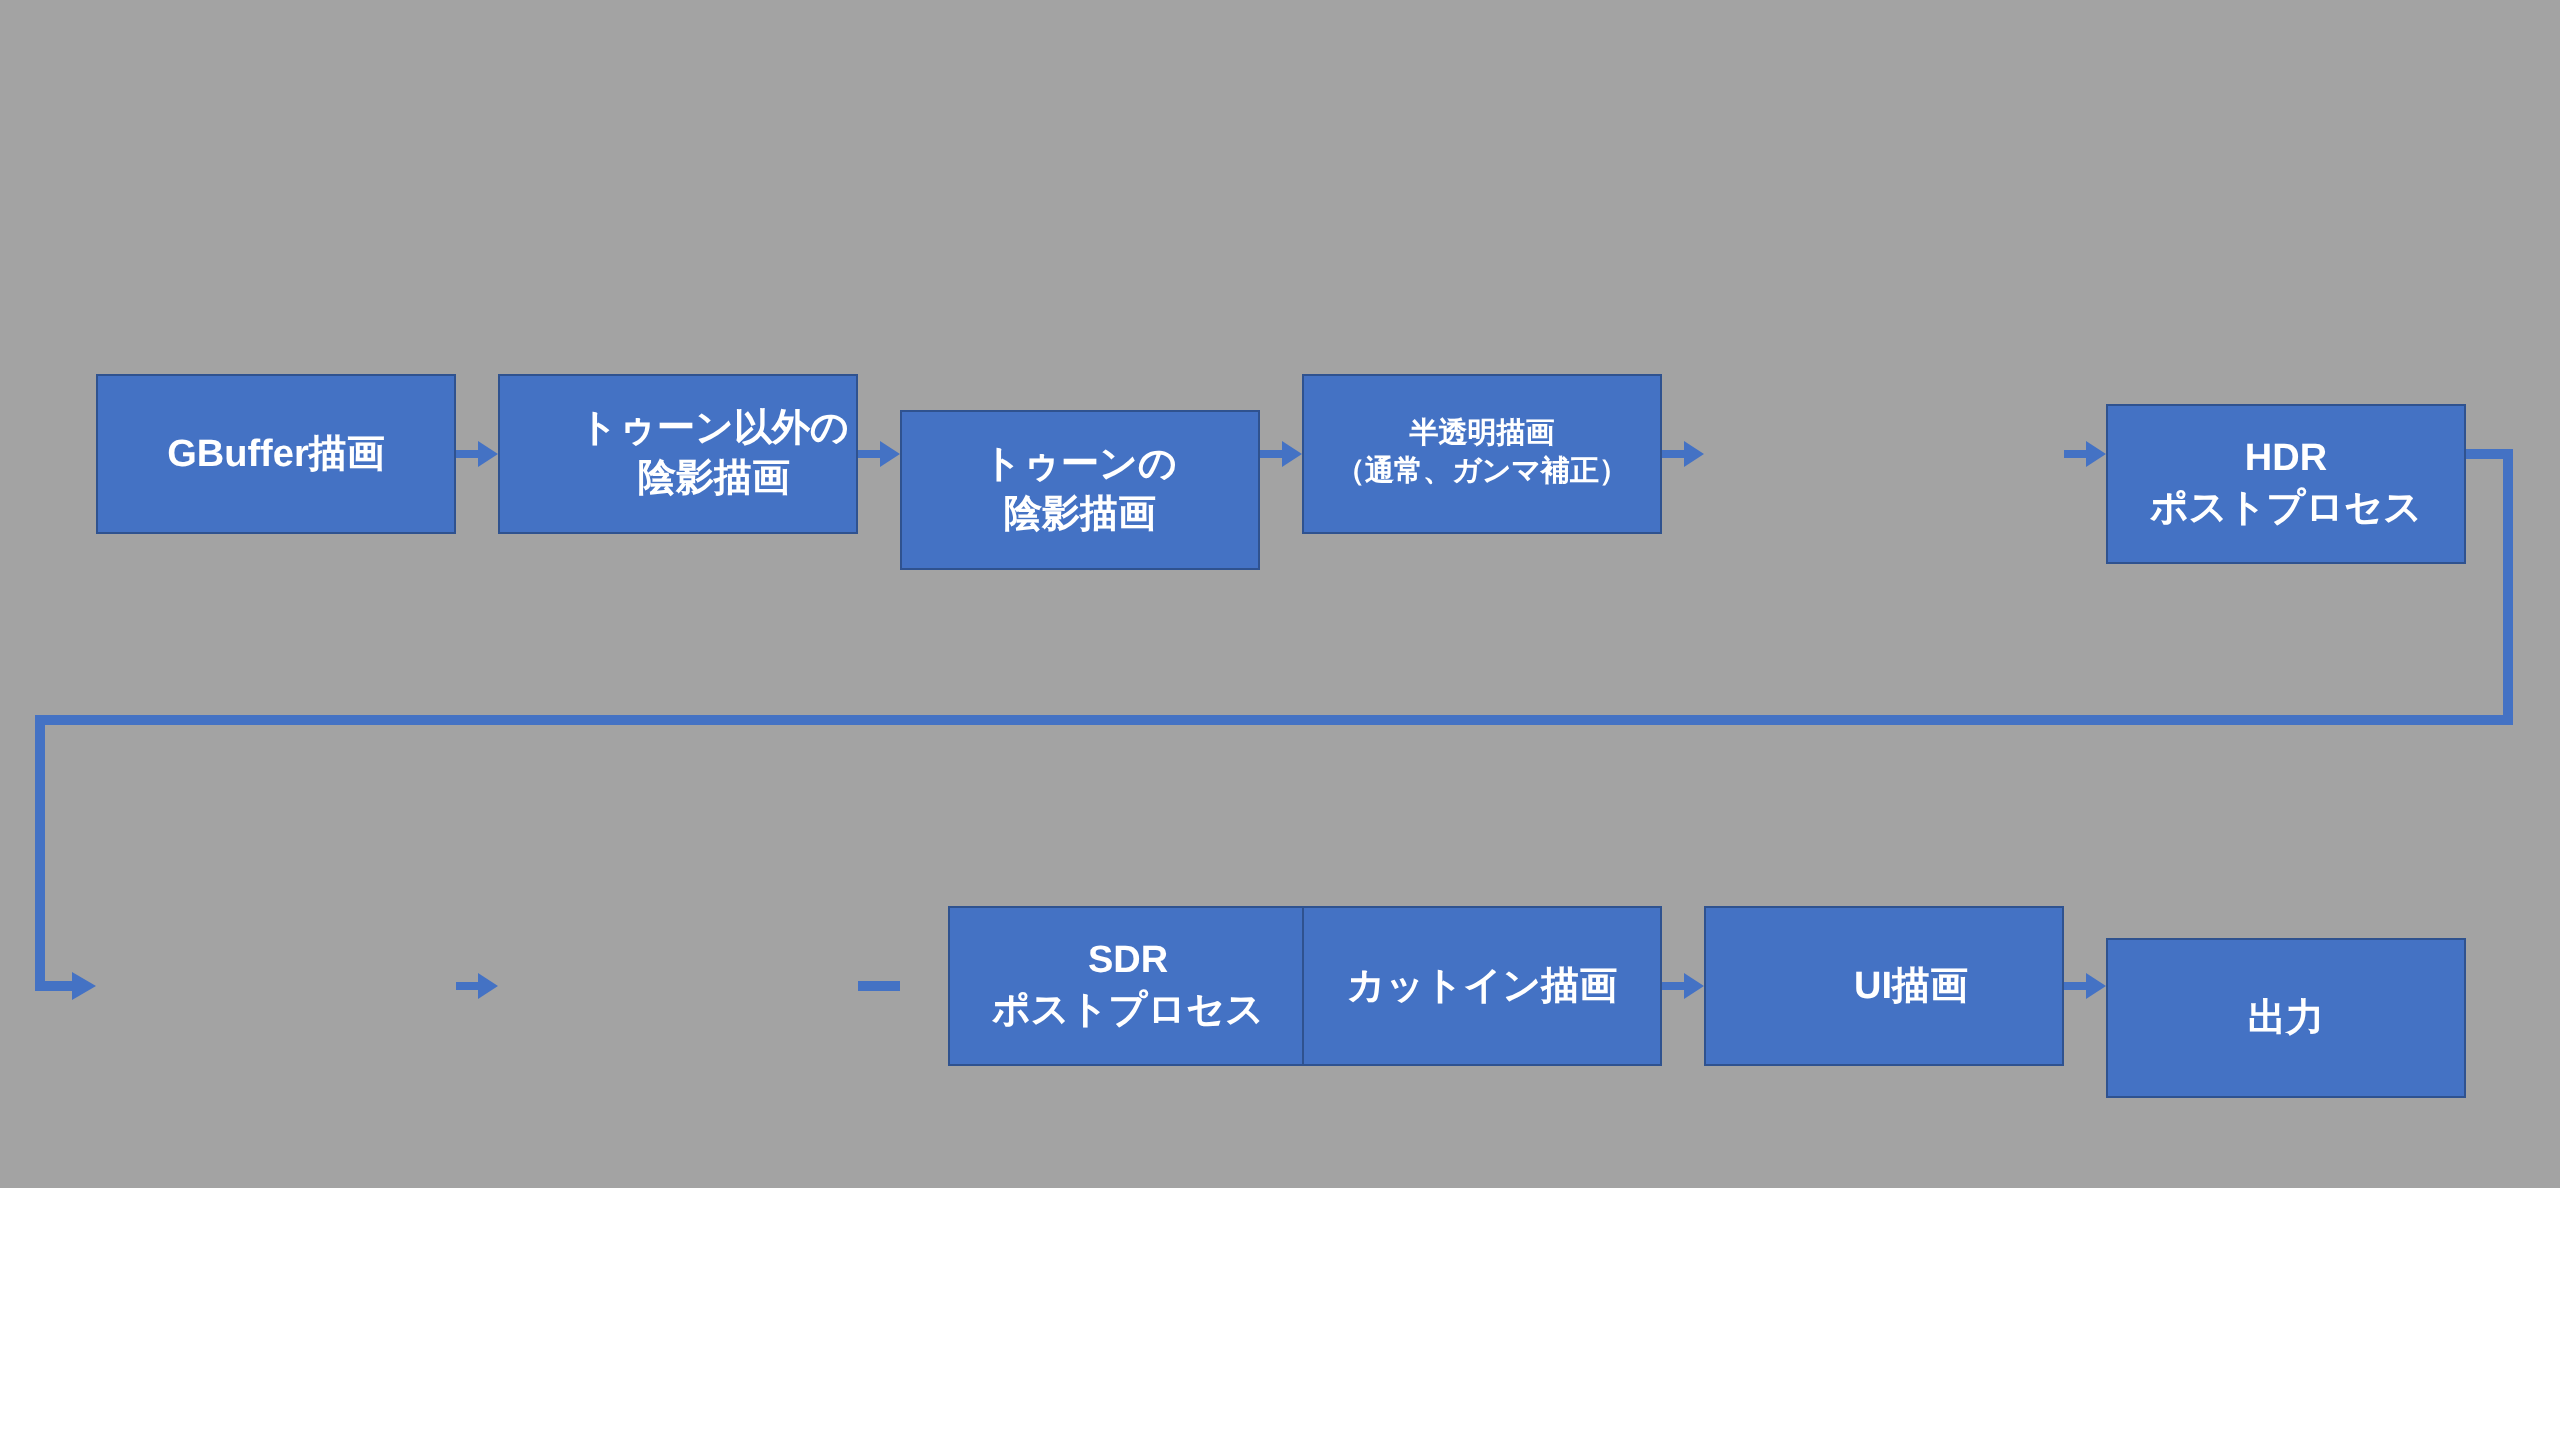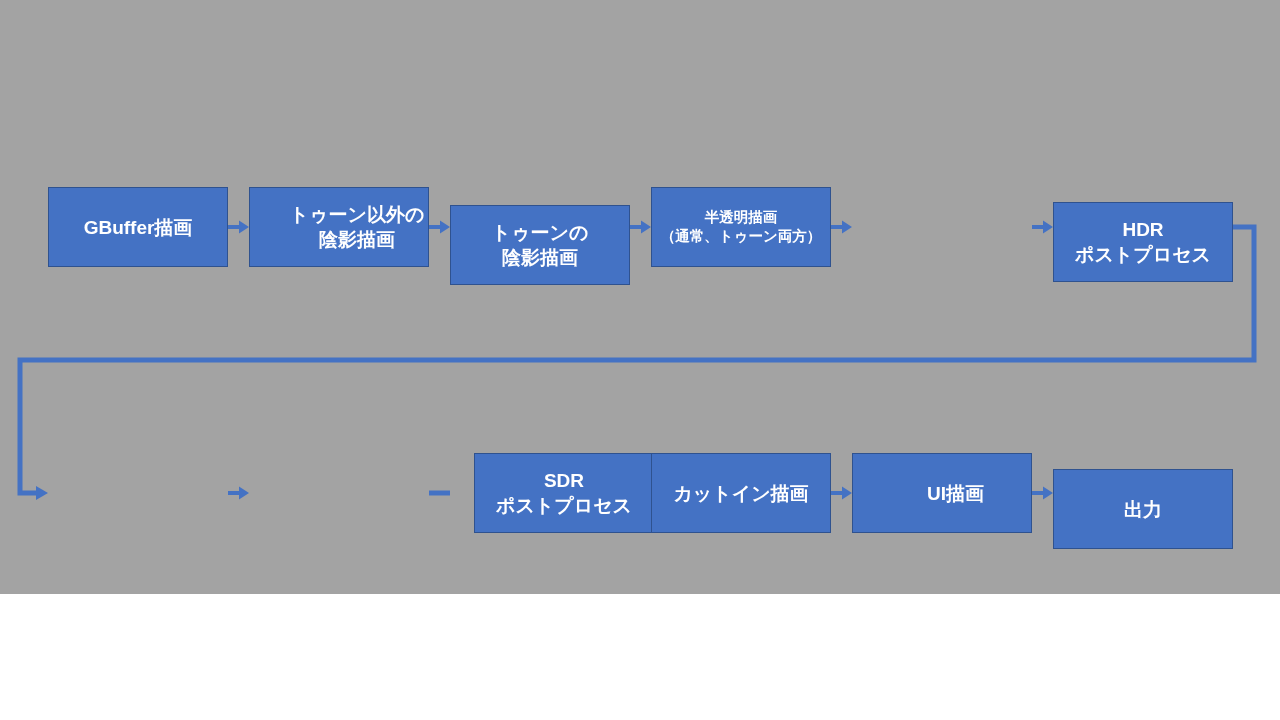--- a/index.html
+++ b/index.html
@@ -101,21 +101,21 @@
   <div class="box" style="left:249px; top:187px;padding-left:36px;">
     <span class="line">トゥーン以外の</span>
     <span class="line">陰影描画</span>
   </div>
   <div class="box" style="left:450px; top:187px;margin-top:18px;">
     <span class="line">トゥーンの</span>
     <span class="line">陰影描画</span>
   </div>
   <div class="box small" style="left:651px; top:187px;">
     <span class="line">半透明描画</span>
-    <span class="line">（通常、トゥーン両方）</span>
+    <span class="line">（通常、ガンマ補正）</span>
   </div>
   <div class="box" style="left:1053px; top:202px;">
     <span class="line">HDR</span>
     <span class="line">ポストプロセス</span>
   </div>
 
   <div class="box" style="left:474px; top:453px;">
     <span class="line">SDR</span>
     <span class="line">ポストプロセス</span>
   </div>

